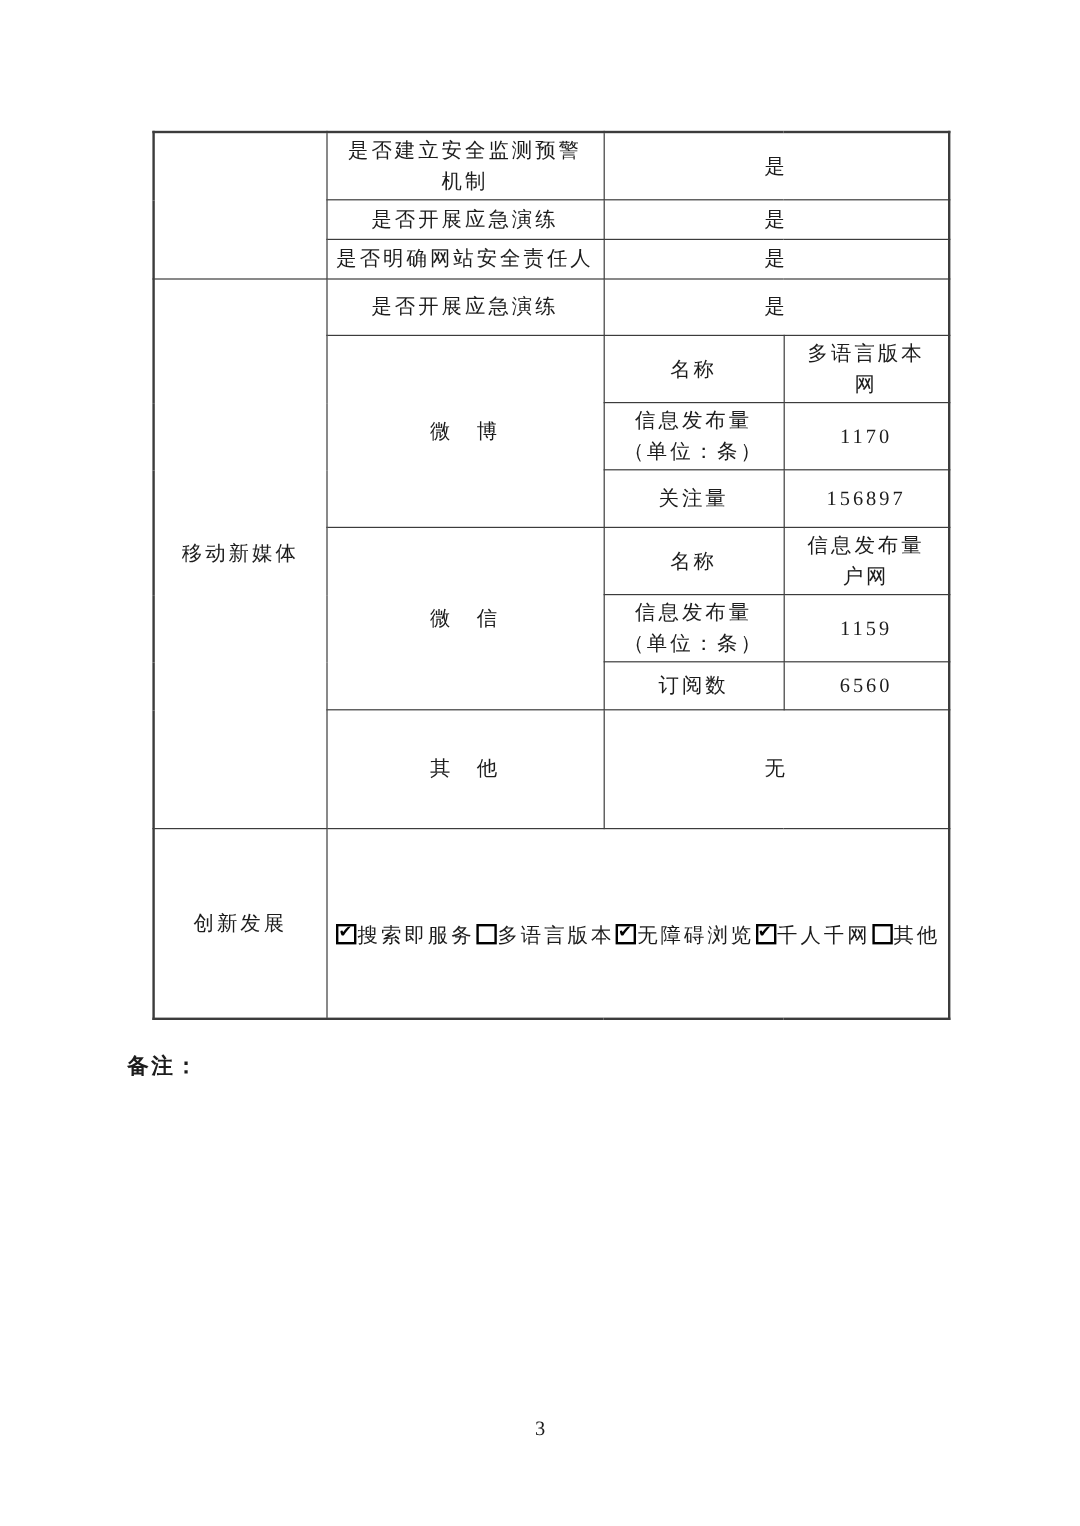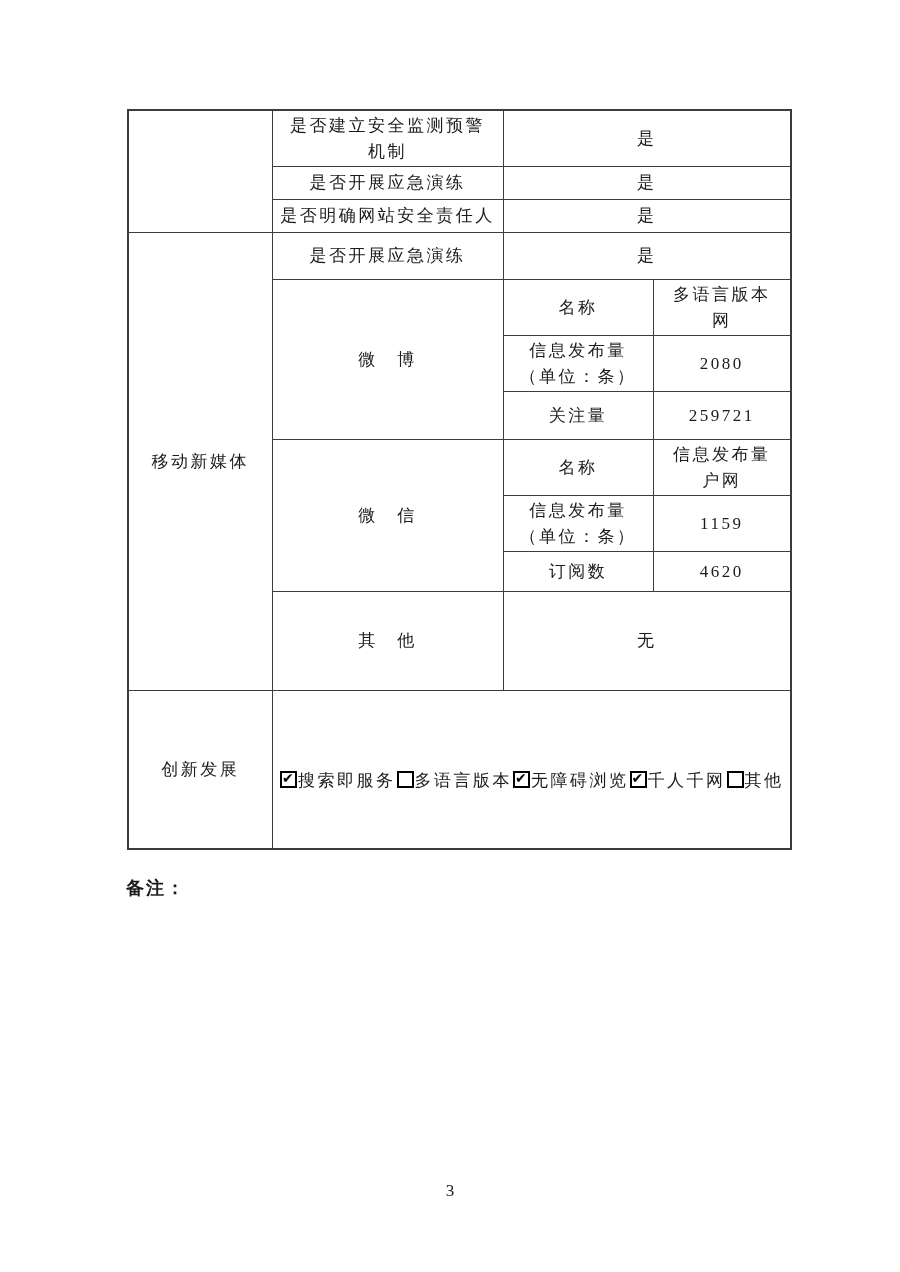--- a/index.html
+++ b/index.html
@@ -75,21 +75,21 @@
     width: 100%;
     text-align: center;
     font-size: 14px;
     line-height: 15px;
     font-weight: 700;
     font-family: "DejaVu Sans", sans-serif;
     color: #000;
   }
   .notes {
     position: absolute;
-    left: 126px;
+    left: 106px;
     top: 876px;
     font-size: 18px;
     font-weight: bold;
     letter-spacing: 2px;
   }
   .page-number {
     position: absolute;
     left: 0;
     right: 0;
     top: 1181px;
@@ -132,40 +132,40 @@
         </tr>
         <tr class="r5">
           <td rowspan="3">微　博</td>
           <td>名称</td>
           <td>多语言版本
 网</td>
         </tr>
         <tr class="r6">
           <td>信息发布量
 （单位：条）</td>
-          <td class="num">2080</td>
+          <td class="num">1170</td>
         </tr>
         <tr class="r7">
           <td>关注量</td>
-          <td class="num">259721</td>
+          <td class="num">156897</td>
         </tr>
         <tr class="r8">
           <td rowspan="3">微　信</td>
           <td>名称</td>
           <td>信息发布量
 户网</td>
         </tr>
         <tr class="r9">
           <td>信息发布量
 （单位：条）</td>
           <td class="num">1159</td>
         </tr>
         <tr class="r10">
           <td>订阅数</td>
-          <td class="num">4620</td>
+          <td class="num">6560</td>
         </tr>
         <tr class="r11">
           <td>其　他</td>
           <td colspan="2">无</td>
         </tr>
         <tr class="r12">
           <td>创新发展</td>
           <td colspan="3" class="cb-cell">
             <span class="cb-item"><span class="cb-box checked"></span><span>搜索即服务</span></span><span class="cb-item"><span class="cb-box"></span><span>多语言版本</span></span><span class="cb-item"><span class="cb-box checked"></span><span>无障碍浏览</span></span><span class="cb-item"><span class="cb-box checked"></span><span>千人千网</span></span><span class="cb-item"><span class="cb-box"></span><span>其他</span></span>
           </td>

